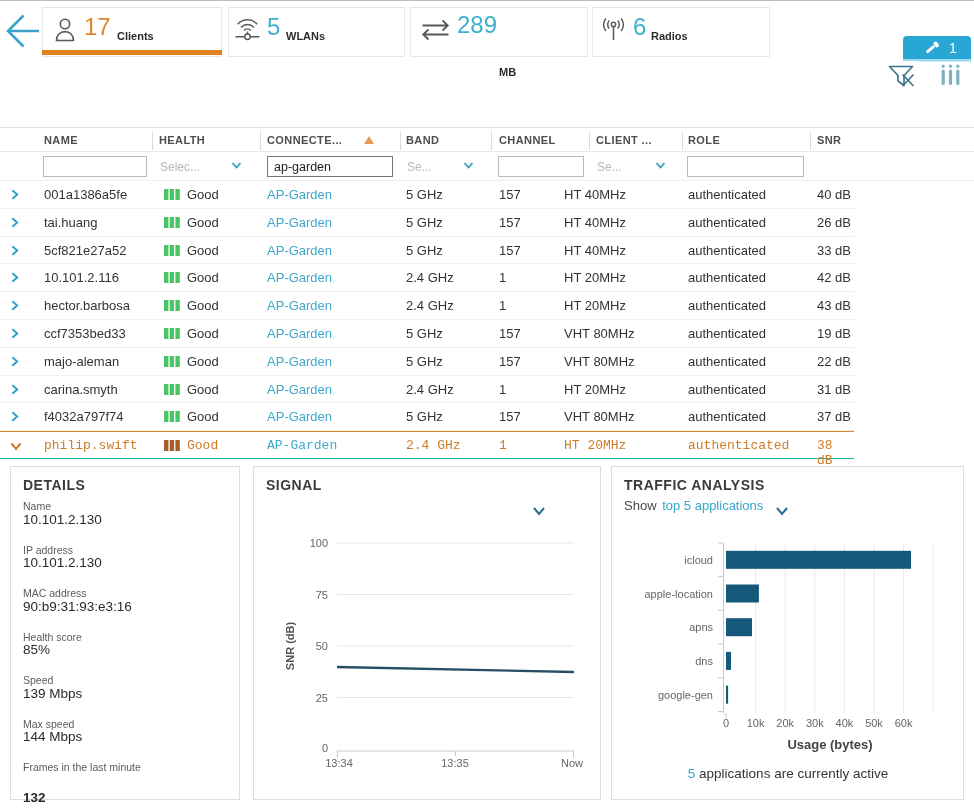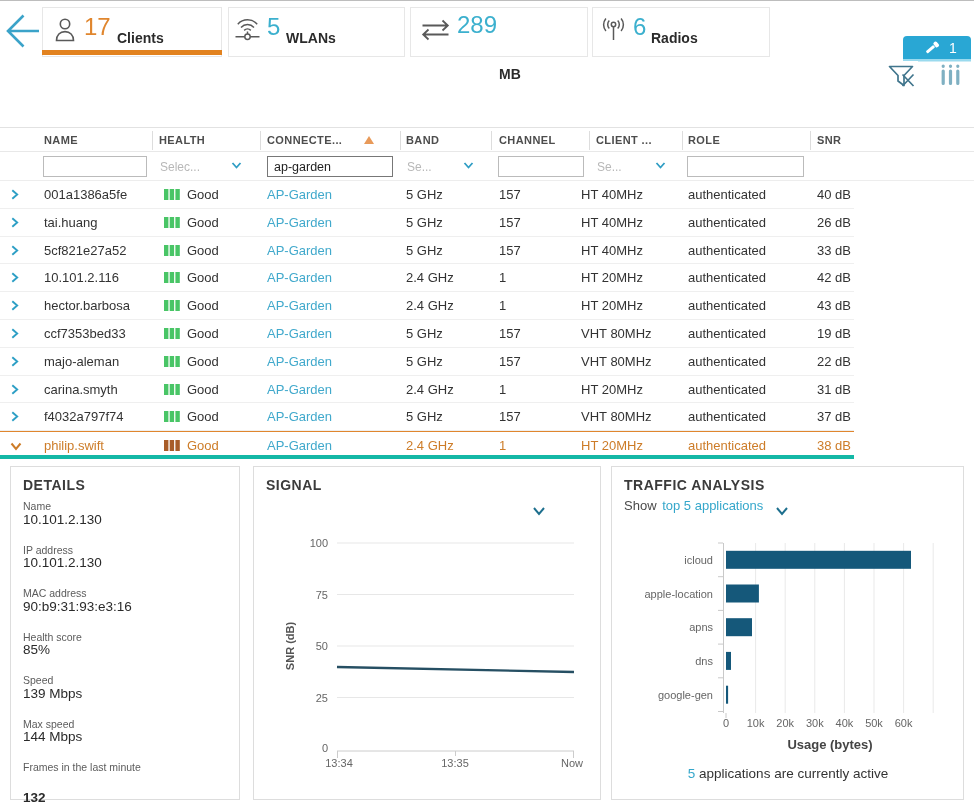--- a/index.html
+++ b/index.html
@@ -8,21 +8,21 @@
 #page { position:relative; width:974px; height:808px; }
 .abs { position:absolute; }
 .teal { color:#35a7cb; }
 
 
 #topline { left:0; top:0; width:974px; height:1px; background:#bdbdbd; }
 
 
 .card { top:7px; height:50px; background:#fff; border:1px solid #e7e7e7; }
 .num { font-size:24px; line-height:24px; color:#3cb0ce; }
-.lbl { font-size:14px; font-weight:bold; color:#2b2b2b; }
+.lbl { font-size:11px; font-weight:bold; color:#2b2b2b; }
 #card1underline { left:42px; top:49.5px; width:180px; height:5px; background:#e2821f; }
 
 
 #wcbar { left:0; top:60px; width:974px; height:32px; background:#e8edf3; }
 #wcbar .t1 { position:absolute; left:10px; top:7px; font-size:15px; font-weight:bold; color:#141414; }
 #wcbar .t2 { position:absolute; left:132px; top:9px; font-size:13px; color:#4a4a4a; }
 #filterbox { left:881px; top:61px; width:37px; height:30px; background:#fff; }
 #colicon { left:941px; top:64px; width:19px; height:22px; }
 #tealbtn { left:903px; top:36px; width:68px; height:22.5px; background:#29a7d4; border-radius:4px 4px 0 0; color:#fff; box-shadow:0 2.5px 0 rgba(120,205,232,.75); }
 #tealbtn .one { position:absolute; left:46px; top:4px; font-size:14px; }
@@ -34,22 +34,22 @@
 #frow { left:0; top:152px; width:974px; height:29px; border-bottom:1px solid #ededed; }
 .finput { position:absolute; top:4px; height:21px; background:#fff; border:1px solid #bbb; }
 .fsel { position:absolute; top:8px; font-size:12px; color:#b8b8b8; }
 .fchev { position:absolute; top:8px; }
 #rows { left:0; top:181px; width:974px; }
 .row { position:relative; width:854px; height:27.8px; border-bottom:1px solid #efefef; font-size:13px; color:#333; }
 .row .c { position:absolute; top:6px; }
 .chev { position:absolute; left:11px; top:8px; }
 .hbars { position:absolute; left:164px; top:8px; }
 .gname { left:44px; } .ggood { left:187px; } .gconn { left:267px; color:#41a9cc; }
-.gband { left:406px; } .gchan { left:499px; } .gcli { left:581px; } .grole { left:688px; } .gsnr { left:817px; }
-#selrow { border-top:1px solid #e0862e; border-bottom:4px solid #14b8a6; color:#cd7c28; }
+.gband { left:406px; } .gchan { left:499px; } .gcli { left:564px; } .grole { left:688px; } .gsnr { left:817px; }
+#selrow { border-top:1px solid #e0862e; border-bottom:1px solid #14b8a6; color:#cd7c28;font-family:Liberation Mono, monospace; }
 #selrow .gconn { color:#41a9cc; } #selrow .ggood { color:#cd7c28; }
 
 
 .panel { background:#fff; border:1px solid #ddd; top:466px; height:334px; }
 #pdetails { left:10px; width:230px; }
 #psignal { left:253px; width:348px; }
 #ptraffic { left:611px; width:353px; }
 .ptitle { position:absolute; left:12px; top:10px; font-size:14px; font-weight:bold; color:#3b3b3b; letter-spacing:.5px; }
 .dlabel { position:absolute; left:12px; font-size:10.5px; color:#5c5c5c; }
 .dvalue { position:absolute; left:12px; font-size:13.5px; color:#2a2a2a; }

